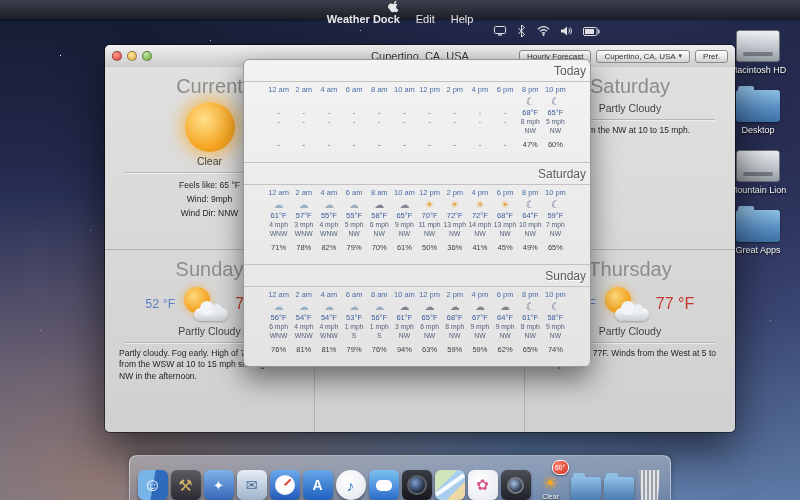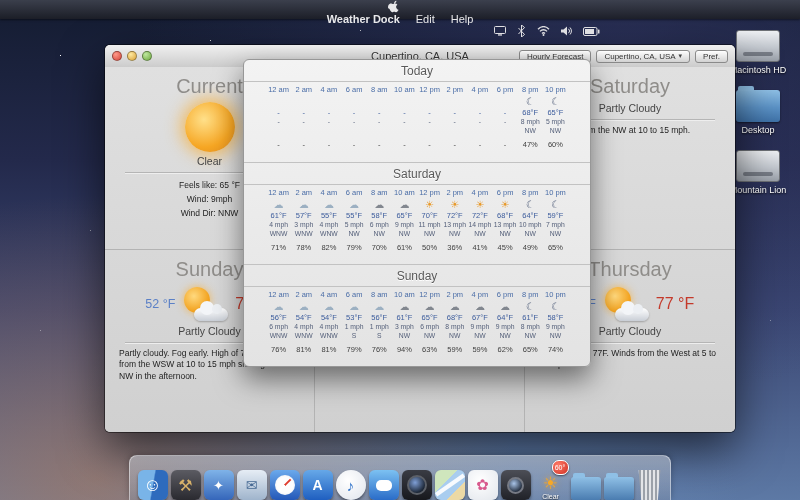--- a/index.html
+++ b/index.html
@@ -80,21 +80,21 @@
     background:linear-gradient(#ffffff,#c9ced6);box-shadow:0 1px 2px rgba(0,0,0,.25);}
   .partly .pcloud::before{content:"";position:absolute;left:6px;top:-7px;width:14px;height:14px;border-radius:50%;
     background:#f3f5f8;}
   .partly .pcloud::after{content:"";position:absolute;left:18px;top:-4px;width:10px;height:10px;border-radius:50%;
     background:#eceff3;}
   
   .popup{position:absolute;left:138px;top:14px;width:346px;height:306px;z-index:20;border-radius:6px;
     border:1px solid #979797;background:linear-gradient(#f3f3f3,#e3e3e3);
     box-shadow:0 12px 28px rgba(0,0,0,.5);display:flex;flex-direction:column;overflow:hidden;}
   .hp-section{flex:1 1 0;display:flex;flex-direction:column;}
-  .hp-title{text-align:center;font-size:12px;color:#5a5a5a;padding:4px 4px 3px;border-bottom:1px solid #c2c2c2;
+  .hp-title{text-align:right;font-size:12px;color:#5a5a5a;padding:4px 4px 3px;border-bottom:1px solid #c2c2c2;
     text-shadow:0 1px 0 #fff;}
   .hp-sep .hp-title{border-top:1px solid #c2c2c2;}
   .hp-grid{flex:1;display:grid;grid-template-columns:repeat(12,1fr);padding:3px 22px 2px;}
   .hp-cell{display:flex;flex-direction:column;align-items:center;text-align:center;}
   .hp-time{font-size:7.5px;color:#4a6da7;height:10px;}
   .hp-ico{font-size:10px;height:13px;line-height:13px;}
   .hp-ico.sun{color:#e89a2b;}
   .hp-ico.cloud{color:#82878f;}
   .hp-ico.fog{color:#9cb0c2;}
   .hp-ico.moon{color:#4d5b77;}
@@ -201,20 +201,24 @@
         <div class="dlabel">Macintosh HD</div>
       </div>
       <div class="dicon">
         <div class="bigfolder"></div>
         <div class="dlabel">Desktop</div>
       </div>
       <div class="dicon">
         <div class="drive"></div>
         <div class="dlabel">Mountain Lion</div>
       </div>
+      <div class="dicon">
+        <div class="bigfolder"></div>
+        <div class="dlabel">Great Apps</div>
+      </div>
     </div>
 
   <div class="window">
     <div class="titlebar">
       <span class="tl">
         <i class="tlb c"></i>
         <i class="tlb m"></i>
         <i class="tlb z"></i>
       </span>
       <span class="wtitle">Cupertino, CA, USA</span>

